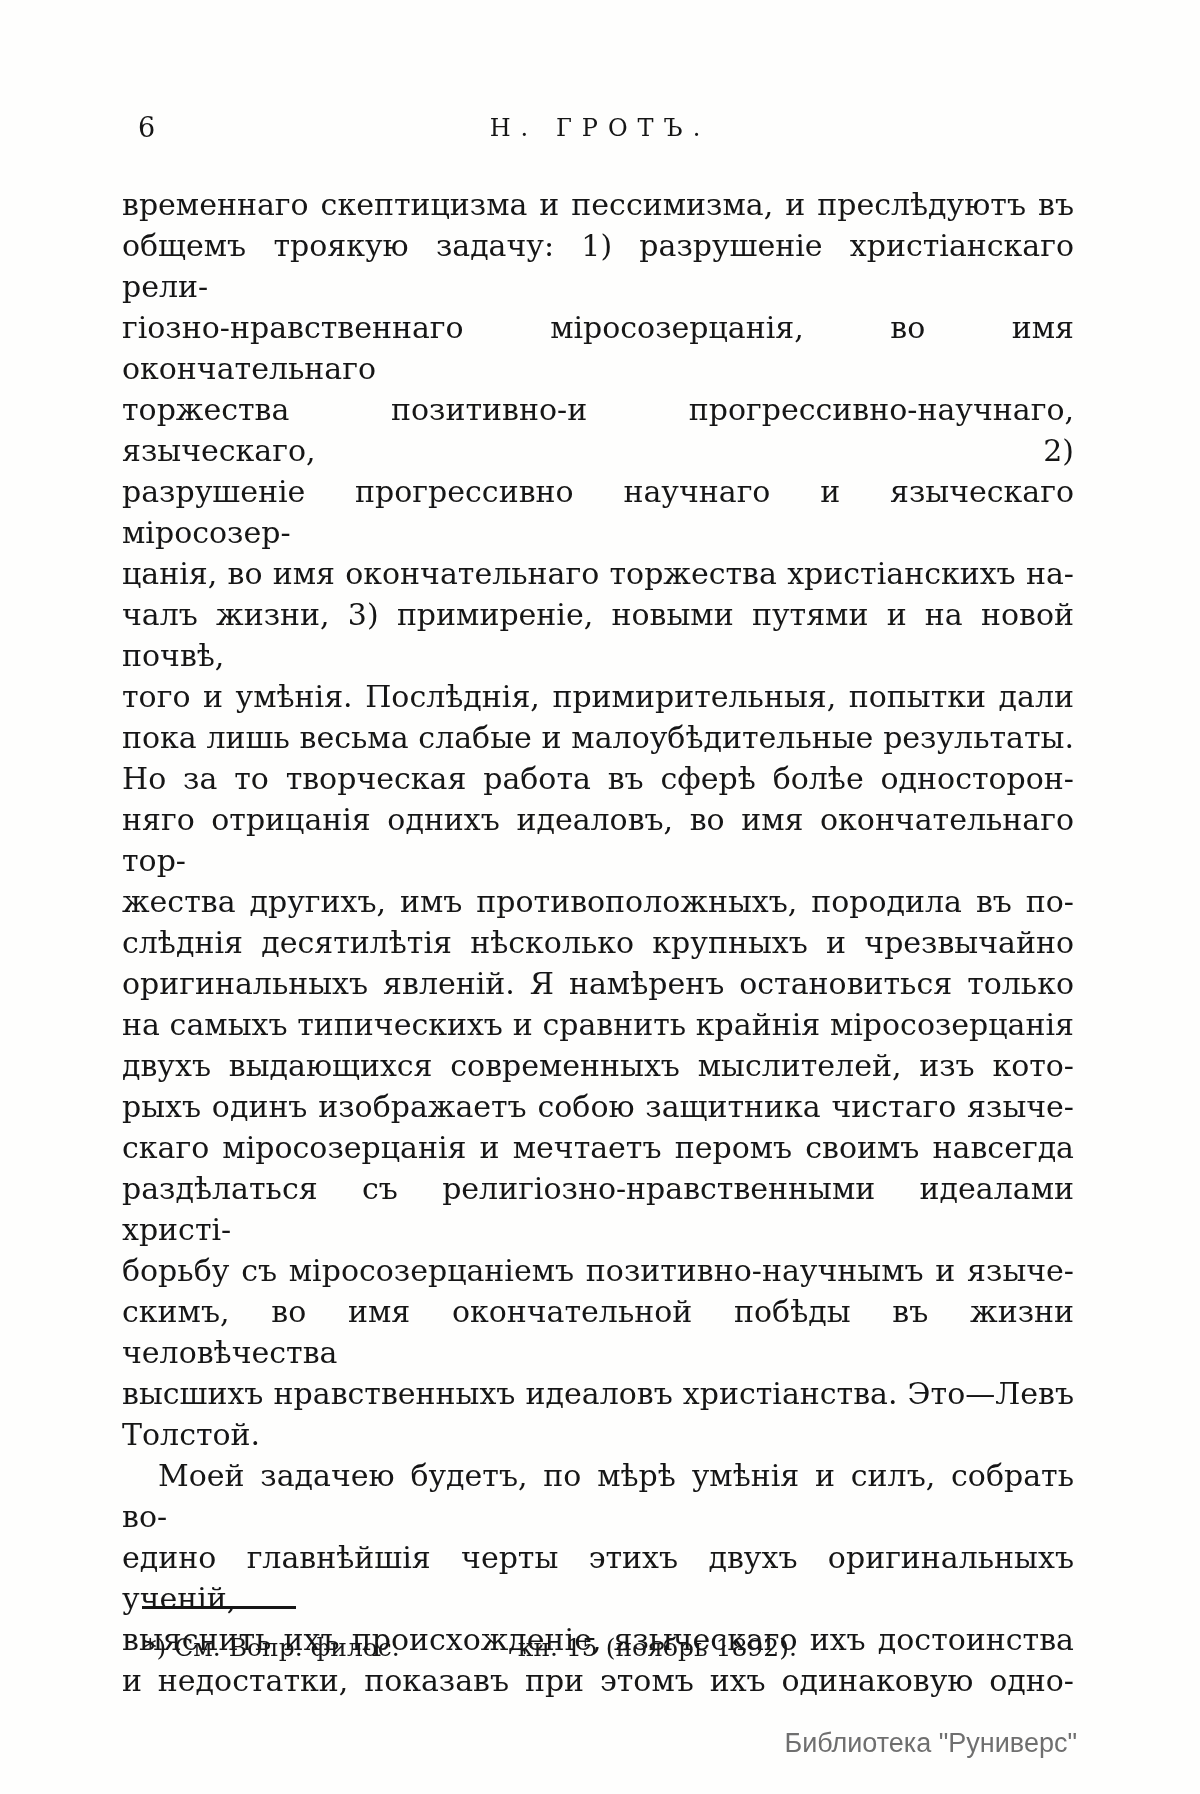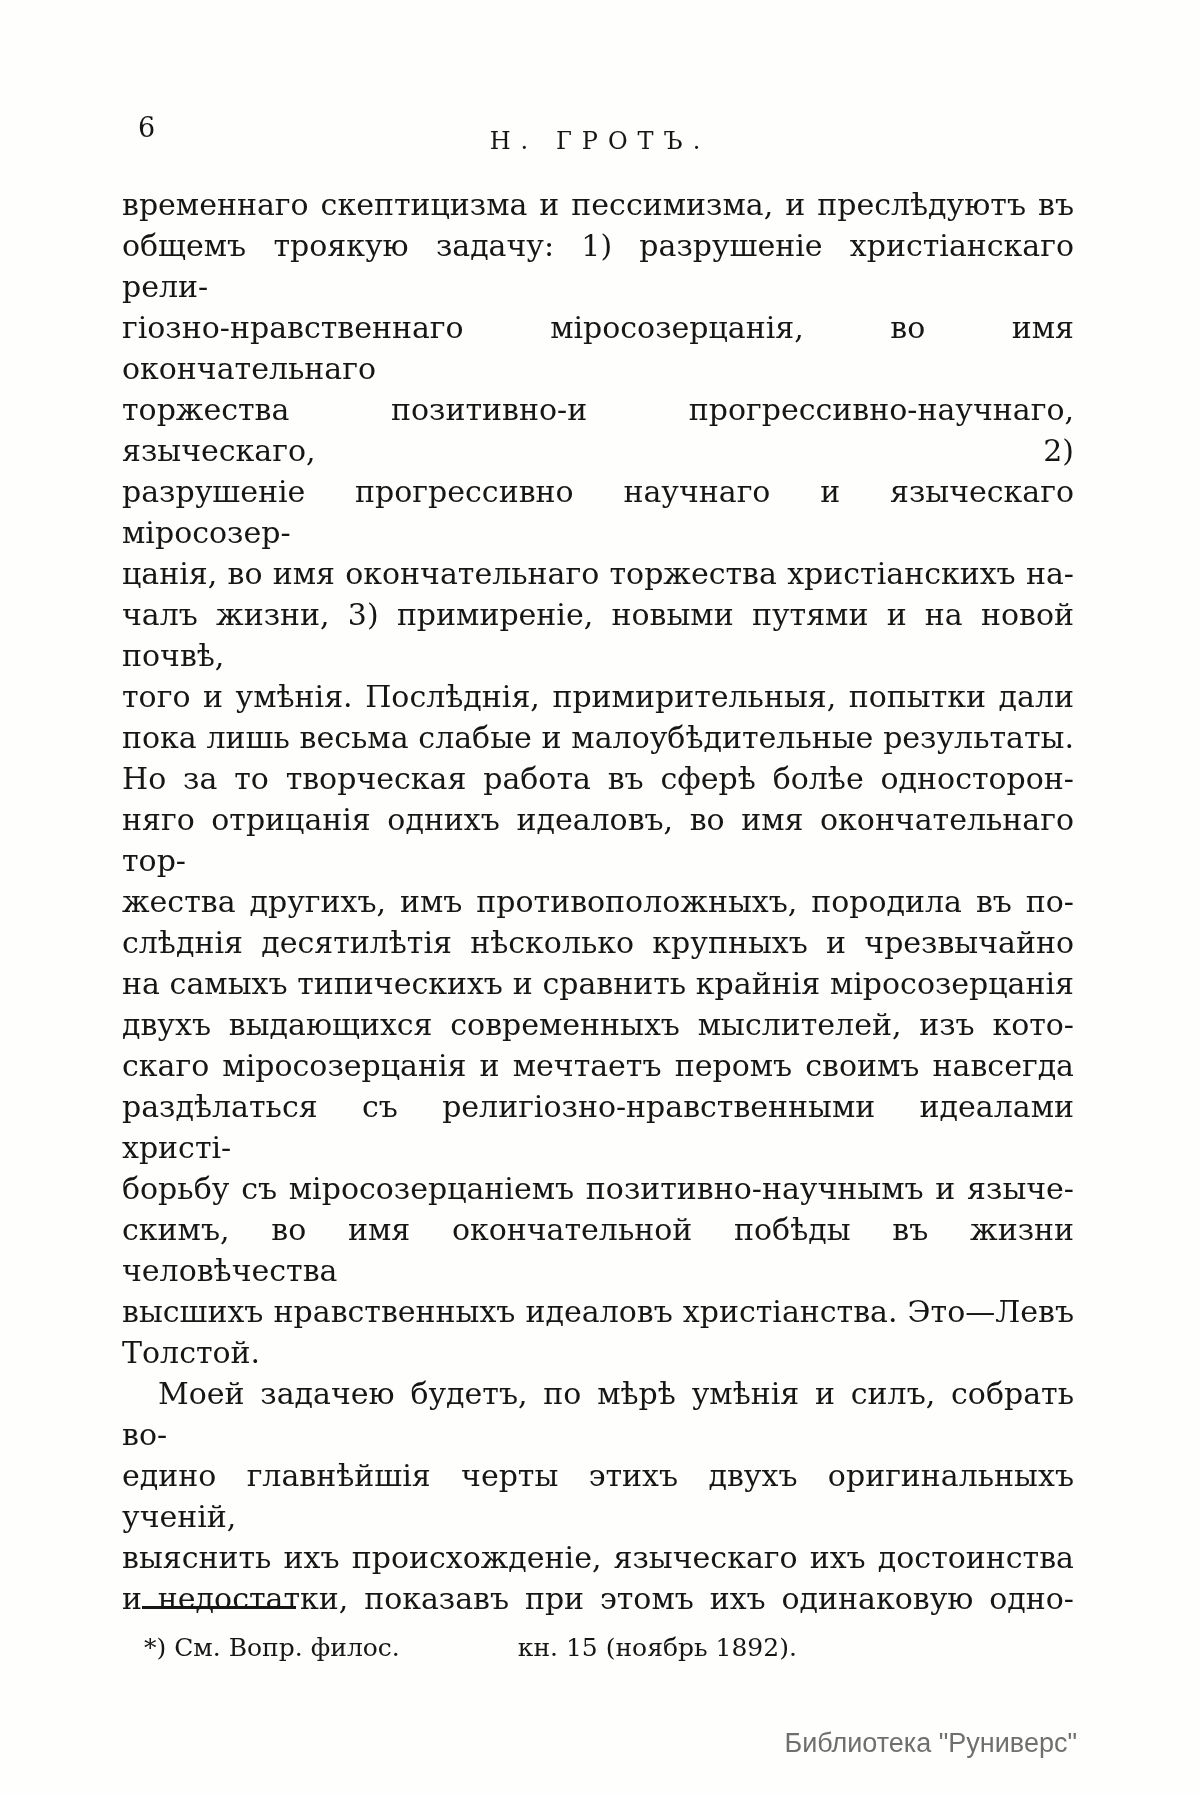--- a/index.html
+++ b/index.html
@@ -6,21 +6,21 @@
   .page{
     position:relative;width:1200px;height:1794px;margin:0 auto;
     background:#fefefd;color:#161616;overflow:hidden;
     font-family:"DejaVu Serif","Liberation Serif",serif;
   }
   .pagenum{
     position:absolute;top:112px;left:138px;font-size:27px;
   }
   .running-head{
     position:absolute;top:114px;left:0;width:100%;text-align:center;
-    font-size:24px;letter-spacing:10px;margin-top:13px;
+    font-size:24px;letter-spacing:10px;
   }
   .textblock{
     position:absolute;top:184px;left:122px;width:952px;
     font-size:30px;line-height:41px;
   }
   .line{text-align:justify;text-align-last:justify;}
   .line.short{text-align-last:left;}
   .line.indent{text-indent:36px;}
   .it{}
   .footnote-rule{
@@ -54,22 +54,24 @@
       <div class="line"><span>торжества позитивно-и прогрессивно-научнаго, </span><span class="it">языческаго,</span><span> 2)</span></div>
       <div class="line"><span>разрушеніе прогрессивно научнаго и языческаго міросозер-</span></div>
       <div class="line"><span>цанія, во имя окончательнаго торжества </span><span class="it">христіанскихъ</span><span> на-</span></div>
       <div class="line"><span>чалъ жизни, 3) </span><span class="it">примиреніе,</span><span> новыми путями и на новой почвѣ,</span></div>
       <div class="line"><span>того и умѣнія. Послѣднія, примирительныя, попытки дали</span></div>
       <div class="line"><span>пока лишь весьма слабые и малоубѣдительные результаты.</span></div>
       <div class="line"><span>Но за то творческая работа въ сферѣ болѣе односторон-</span></div>
       <div class="line"><span>няго отрицанія однихъ идеаловъ, во имя окончательнаго тор-</span></div>
       <div class="line"><span>жества другихъ, имъ противоположныхъ, породила въ по-</span></div>
       <div class="line"><span>слѣднія десятилѣтія нѣсколько крупныхъ и чрезвычайно</span></div>
+      <div class="line"><span>оригинальныхъ явленій. Я намѣренъ остановиться только</span></div>
       <div class="line"><span>на самыхъ типическихъ и сравнить крайнія міросозерцанія</span></div>
       <div class="line"><span>двухъ выдающихся современныхъ мыслителей, изъ кото-</span></div>
+      <div class="line"><span>рыхъ одинъ изображаетъ собою защитника чистаго </span><span class="it">языче-</span></div>
       <div class="line"><span class="it">скаго</span><span> міросозерцанія и мечтаетъ перомъ своимъ навсегда</span></div>
       <div class="line"><span>раздѣлаться съ религіозно-нравственными идеалами христі-</span></div>
       <div class="line"><span>борьбу съ міросозерцаніемъ позитивно-научнымъ и языче-</span></div>
       <div class="line"><span>скимъ, во имя окончательной побѣды въ жизни человѣчества</span></div>
       <div class="line"><span>высшихъ нравственныхъ идеаловъ христіанства. Это—</span><span class="it">Левъ</span></div>
       <div class="line short"><span class="it">Толстой.</span></div>
       <div class="line indent"><span>Моей задачею будетъ, по мѣрѣ умѣнія и силъ, собрать во-</span></div>
       <div class="line"><span>едино главнѣйшія черты этихъ двухъ оригинальныхъ ученій,</span></div>
       <div class="line"><span>выяснить ихъ происхожденіе, языческаго ихъ достоинства</span></div>
       <div class="line"><span>и недостатки, показавъ при этомъ ихъ одинаковую одно-</span></div>

